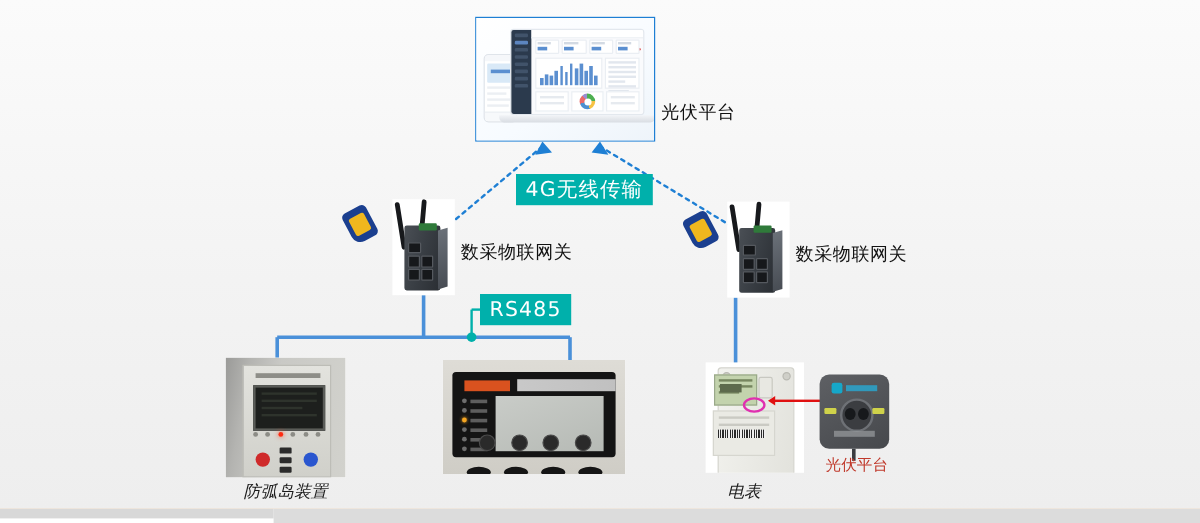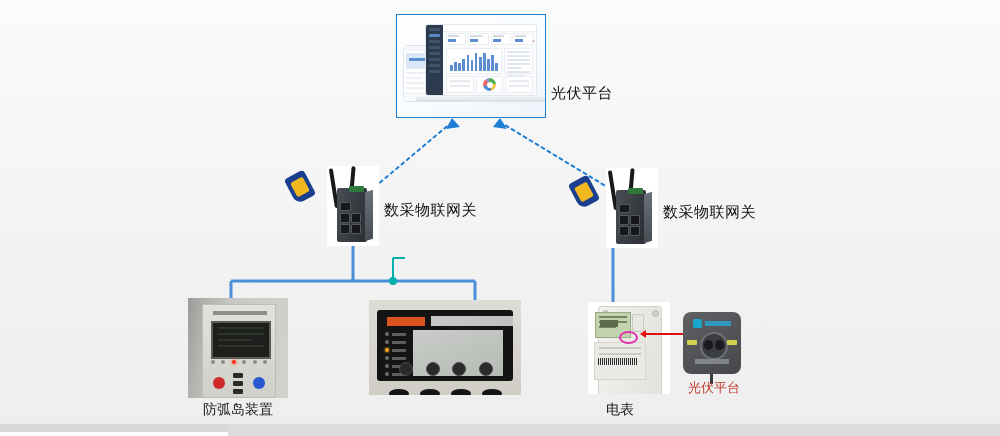--- a/index.html
+++ b/index.html
@@ -137,21 +137,21 @@
     position:absolute; background:#00b0ab; color:#ffffff;
     font-size:17px; line-height:26px; padding:0 8px; white-space:nowrap;
     letter-spacing:1px;
   }
   .pill.small { font-size:17px; }
 
   
   .dev-photo { position:absolute; background:#ffffff; overflow:hidden; }
   .dev-caption {
     position:absolute; text-align:center; color:#1a1a1a;
-    font-size:14px; white-space:nowrap;
+    font-size:14px; white-space:nowrap;font-style:italic;
   }
 
   
   .ai-panel{position:absolute;left:0;top:0;right:0;bottom:0;background:linear-gradient(100deg,#9a9a98 0%,#b4b4b1 18%,#c9c9c5 40%,#d2d2cd 100%);}
   .ai-face{position:absolute;left:14px;top:6px;width:72px;height:92px;background:linear-gradient(180deg,#e3e3de,#d0d0ca);border:1px solid #bdbdb7;}
   .ai-title{position:absolute;left:10px;top:6px;width:54px;height:4px;background:#8e8e88;}
   .ai-lcd{position:absolute;left:8px;top:16px;width:56px;height:34px;background:#1d1f1d;border:2px solid #5a5c58;}
   .ai-lcd u{display:block;height:2px;background:#2e332c;margin:4px 5px;text-decoration:none;}
   .ai-leds{position:absolute;left:8px;top:55px;width:56px;height:6px;display:flex;justify-content:space-between;}
   .ai-leds s{width:4px;height:4px;border-radius:50%;background:#8c8c86;}
@@ -323,20 +323,21 @@
                 </div>
             </div>
           </div>
         </div>
         <div class="laptop-base"></div>
       </div>
     </div>
   </div>
   <div class="gw-label" style="left:551px; top:84px;">光伏平台</div>
 
+  <div class="pill" style="left:430px; top:145px;">4G无线传输</div>
 
   <div class="sim" style="left:289px; top:173px;">
     <div class="sim-b"></div>
       <div class="sim-chip"></div>
   </div>
   <div class="gw-photo" style="left:327px; top:166px; width:52px; height:80px;">
     <div class="gw-ant" style="left:8px; top:2px; width:4px; height:40px; transform:rotate(-9deg);"></div>
     <div class="gw-ant" style="left:21px; top:0px; width:4px; height:42px; transform:rotate(5deg);"></div>
     <div class="gw-body" style="left:10px; top:22px; width:30px; height:54px;"></div>
     <div class="gw-side" style="left:38px; top:25px; width:8px; height:49px; transform:skewY(-16deg);"></div>
@@ -360,20 +361,21 @@
     <div class="gw-side" style="left:38px; top:25px; width:8px; height:49px; transform:skewY(-16deg);"></div>
     <div class="gw-green" style="left:22px; top:20px; width:15px; height:6px;"></div>
     <div class="gw-port" style="left:13px; top:36px; width:9px; height:7px;"></div>
     <div class="gw-port" style="left:13px; top:47px; width:8px; height:8px;"></div>
     <div class="gw-port" style="left:24px; top:47px; width:8px; height:8px;"></div>
     <div class="gw-port" style="left:13px; top:58px; width:8px; height:8px;"></div>
     <div class="gw-port" style="left:24px; top:58px; width:8px; height:8px;"></div>
   </div>
   <div class="gw-label" style="left:663px; top:203px;">数采物联网关</div>
 
+  <div class="pill small" style="left:400px; top:245px;">RS485</div>
 
   <div class="dev-photo" style="left:188px; top:298px; width:100px; height:100px;">
     <div class="ai-panel">
       <div class="ai-face">
         <div class="ai-title"></div>
         <div class="ai-lcd">
             <u></u>
             <u></u>
             <u style="width:60%"></u>
             <u></u>

